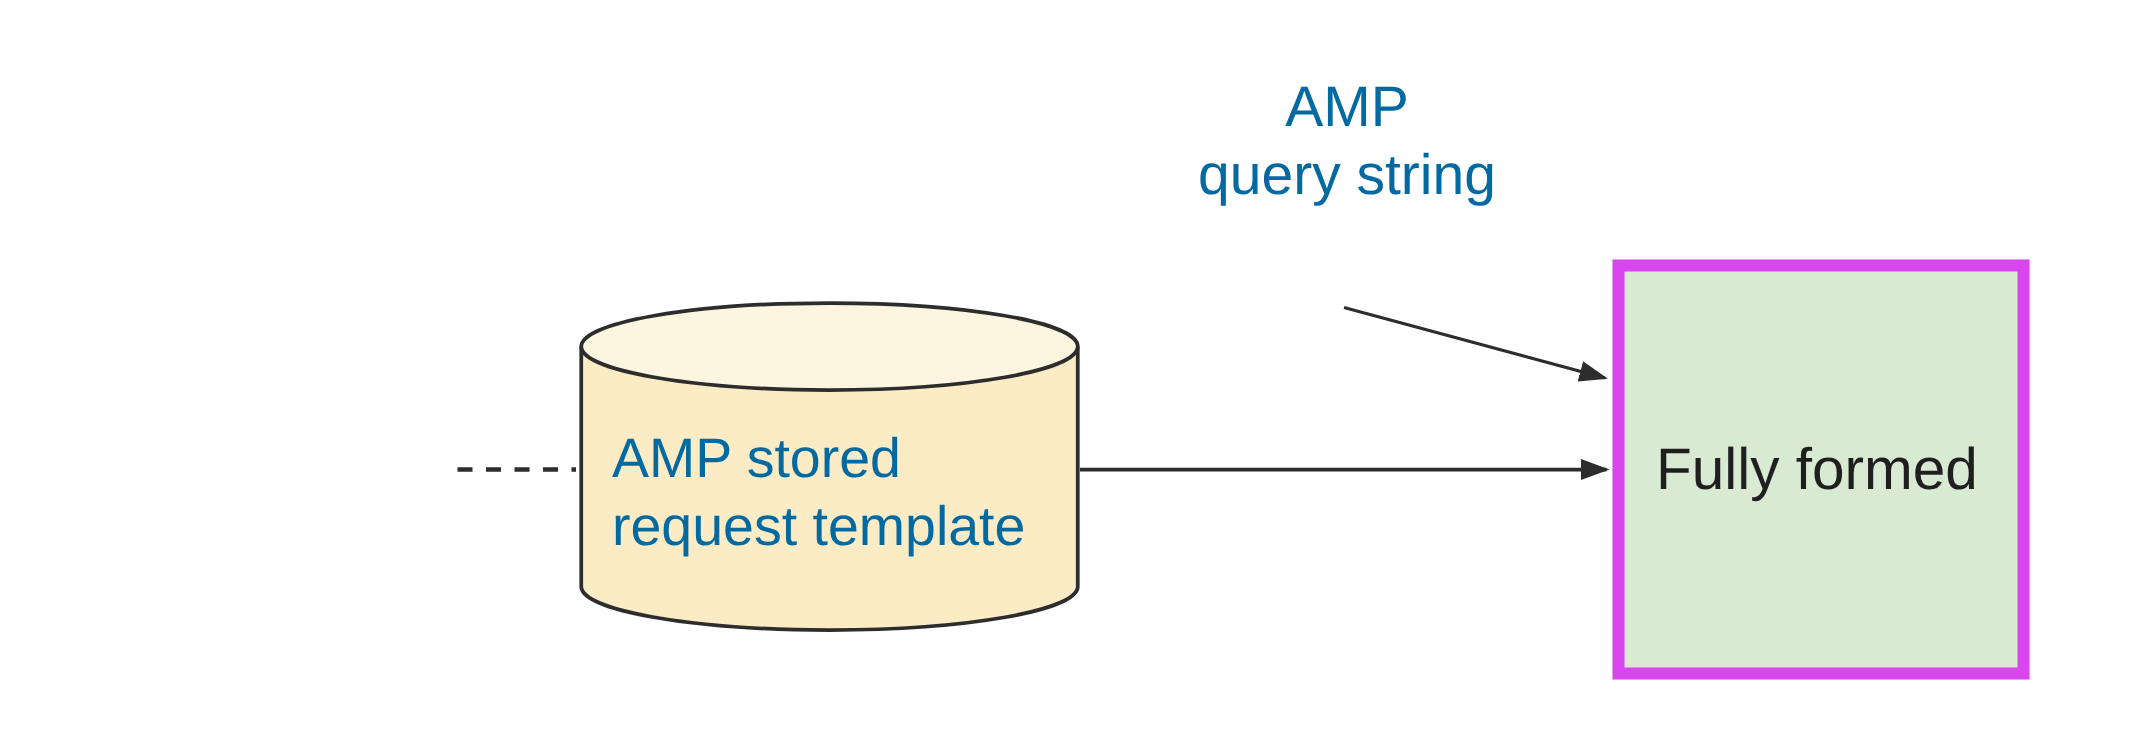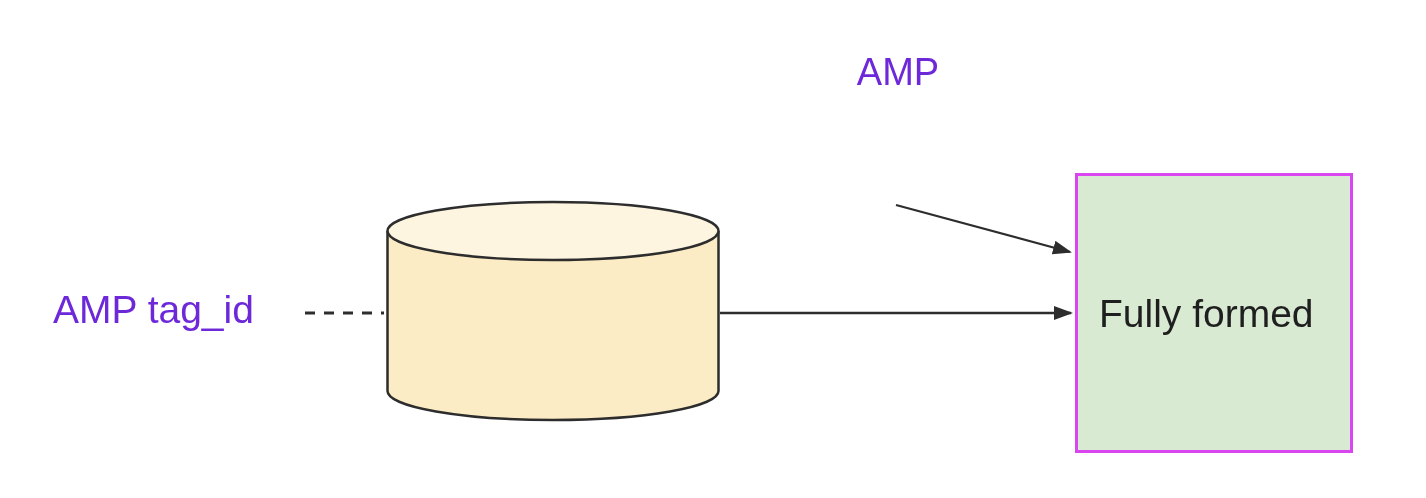--- a/index.html
+++ b/index.html
@@ -19,21 +19,21 @@
   .diagram-svg {
     position: absolute;
     left: 0;
     top: 0;
     width: 1426px;
     height: 498px;
     pointer-events: none;
   }
   .label {
     position: absolute;
-    color: #6d28d9;
+    color: #0369a1;
     white-space: nowrap;
   }
   .amp-tag-id {
     left: 53px;
     top: 288px;
     font-size: 39px;
     line-height: 44px;
   }
   .cylinder-text {
     left: 408px;
@@ -49,21 +49,21 @@
     font-size: 38px;
     line-height: 45px;
   }
   .ortb-box {
     position: absolute;
     left: 1075px;
     top: 173px;
     width: 278px;
     height: 280px;
     box-sizing: border-box;
-    border: 3px solid #d946ef;
+    border: 8px solid #d946ef;
     background: #d9ead3;
     display: flex;
     align-items: center;
   }
   .ortb-text {
     padding-left: 21px;
     font-size: 39px;
     line-height: 47px;
     white-space: nowrap;
   }
@@ -92,20 +92,24 @@
       <path d="M387.5,231 L387.5,391 A165.5,29 0 0 0 718.5,391 L718.5,231 Z" fill="#fcecc6" stroke="none"></path>
       <path d="M387.5,231 L387.5,391 A165.5,29 0 0 0 718.5,391 L718.5,231" fill="none" stroke="#2d2d2d" stroke-width="2.5"></path>
       <ellipse cx="553" cy="231" rx="165.5" ry="29" fill="#fdf5e0" stroke="#2d2d2d" stroke-width="2.5"></ellipse>
     </g>
 
     <line x1="720" y1="313" x2="1071" y2="313" stroke="#2d2d2d" stroke-width="2.5" marker-end="url(#arrowhead)"></line>
 
     <line x1="896" y1="205" x2="1070" y2="252" stroke="#2d2d2d" stroke-width="2.2" marker-end="url(#arrowhead)"></line>
   </svg>
 
-  <div class="label amp-tag-id">AMP tag_id</div>
 
+  <div class="label cylinder-text">
+    <div>AMP stored</div>
+    <div>request template</div>
+  </div>
 
   <div class="label query-params">
     <div>AMP</div>
+    <div>query string</div>
   </div>
 
 </div>
 
 </body></html>

